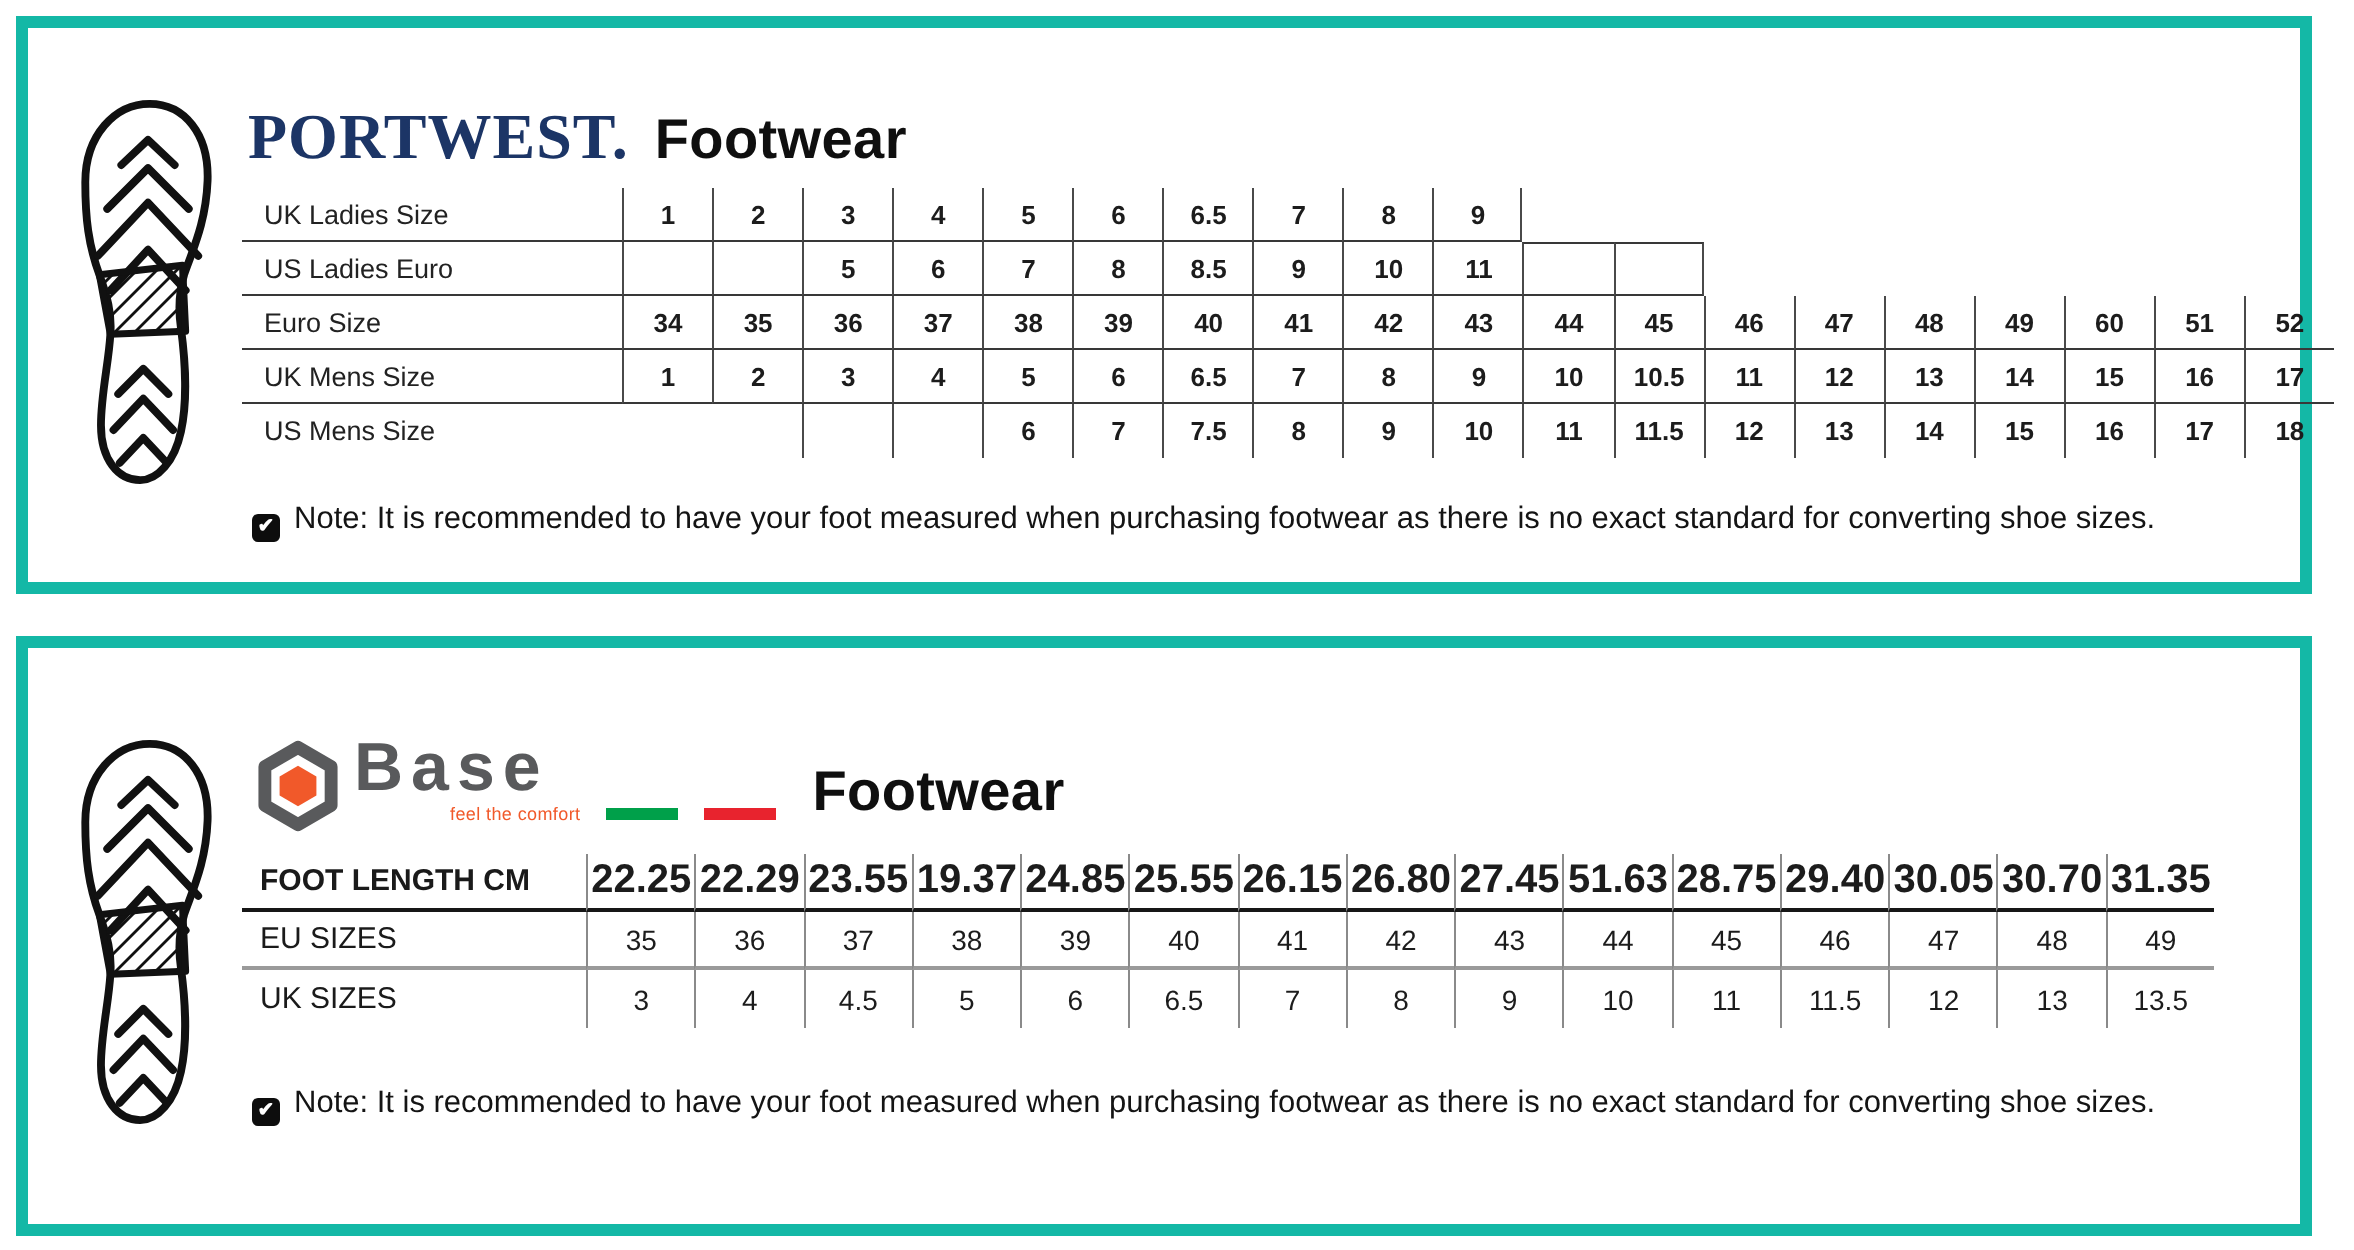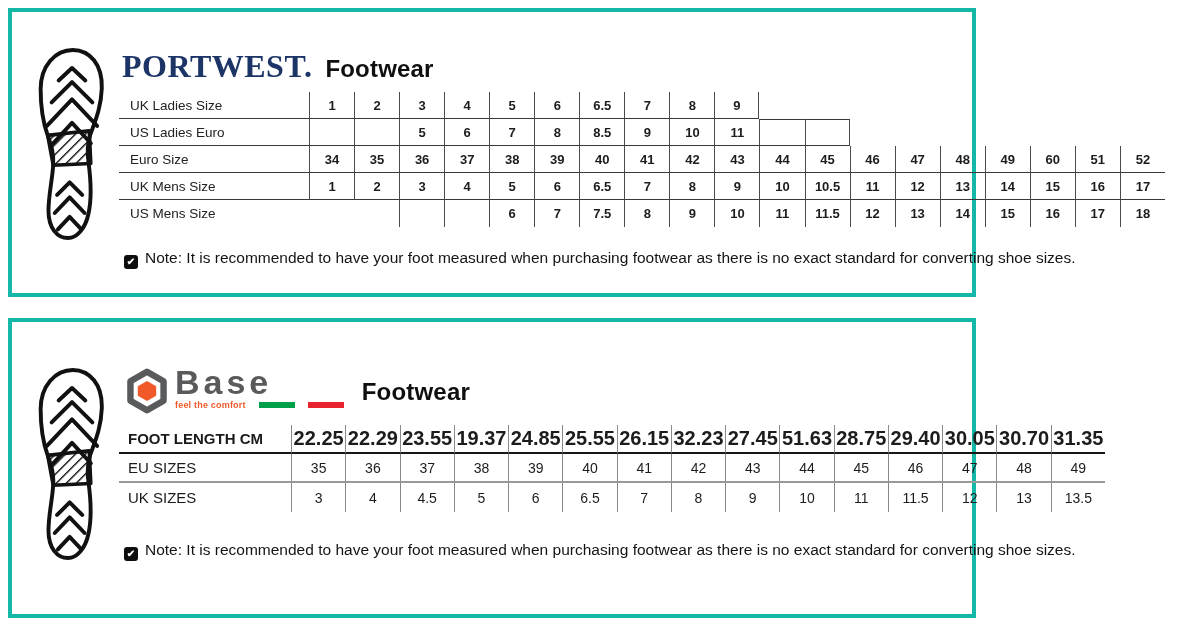--- a/index.html
+++ b/index.html
@@ -4,46 +4,46 @@
 <style>
   * { box-sizing: border-box; }
   html,body { margin:0; padding:0; }
   body {
     width:1177px; height:625px; position:relative;
     background:#ffffff;
     font-family:"Liberation Sans", sans-serif;
     color:#1c1c1c;
   }
   .panel {
-    position:absolute; left:8px; width:968px;
-    background:#fff; border:4px solid #14b8a6;
+    position:absolute; left:8px; width:1148px;
+    background:#fff; border:6px solid #14b8a6;
   }
   #panel-portwest { top:8px;   height:289px; }
   #panel-base     { top:318px; height:300px; }
 
   .bootprint { position:absolute; left:16px; width:88px; }
   #panel-portwest .bootprint { top:34px; height:196px; }
   #panel-base     .bootprint { top:44px; height:196px; }
   .bootprint svg { width:100%; height:100%; }
 
   
   .pw-header { position:absolute; left:110px; top:38px; display:flex; align-items:baseline; gap:13px; }
   .pw-brand {
     font-family:"Liberation Serif", serif; font-weight:bold;
     font-size:32px; color:#1c3566; letter-spacing:0.5px; line-height:1;
   }
-  .fw-suffix { font-size:24px; font-weight:bold; color:#0f0f0f; letter-spacing:0.2px; line-height:1; }
+  .fw-suffix { font-size:28px; font-weight:bold; color:#0f0f0f; letter-spacing:0.2px; line-height:1; }
 
   
   .base-header { position:absolute; left:112px; top:46px; display:flex; align-items:flex-start; }
   .base-icon svg { width:46px; height:46px; display:block; }
   .base-wordmark { margin-left:5px; }
   .base-name { font-size:34px; font-weight:bold; color:#595a5c; letter-spacing:4px; line-height:0.85; }
   .base-tagline-row { display:flex; align-items:center; gap:13px; margin-top:3px; }
-  .base-tagline { color:#f1592a; font-size:9px; font-weight:bold; letter-spacing:0.2px; white-space:nowrap; }
+  .base-tagline { color:#f1592a; font-size:9px; font-weight:normal; letter-spacing:0.2px; white-space:nowrap;margin-left:48px; }
   .bar { width:36px; height:6px; display:inline-block; }
   .base-fw { margin-left:18px; margin-top:12px; }
 
   
   .tablewrap { position:absolute; left:107px; }
   #panel-portwest .tablewrap { top:80px; }
   #panel-base     .tablewrap { top:103px; }
   table.sizes { border-spacing:0; border-collapse:separate; table-layout:fixed; }
   table.sizes td { text-align:center; vertical-align:middle; padding:0; }
 
@@ -259,21 +259,21 @@
         <tbody>
           <tr class="hdr">
             <td class="lbl bb">FOOT LENGTH CM</td>
             <td class="cell bl bb">22.25</td>
             <td class="cell bl bb">22.29</td>
             <td class="cell bl bb">23.55</td>
             <td class="cell bl bb">19.37</td>
             <td class="cell bl bb">24.85</td>
             <td class="cell bl bb">25.55</td>
             <td class="cell bl bb">26.15</td>
-            <td class="cell bl bb">32.23</td>
+            <td class="cell bl bb">26.80</td>
             <td class="cell bl bb">27.45</td>
             <td class="cell bl bb">51.63</td>
             <td class="cell bl bb">28.75</td>
             <td class="cell bl bb">29.40</td>
             <td class="cell bl bb">30.05</td>
             <td class="cell bl bb">30.70</td>
             <td class="cell bl bb">31.35</td>
           </tr>
           <tr>
             <td class="lbl bb">EU SIZES</td>

